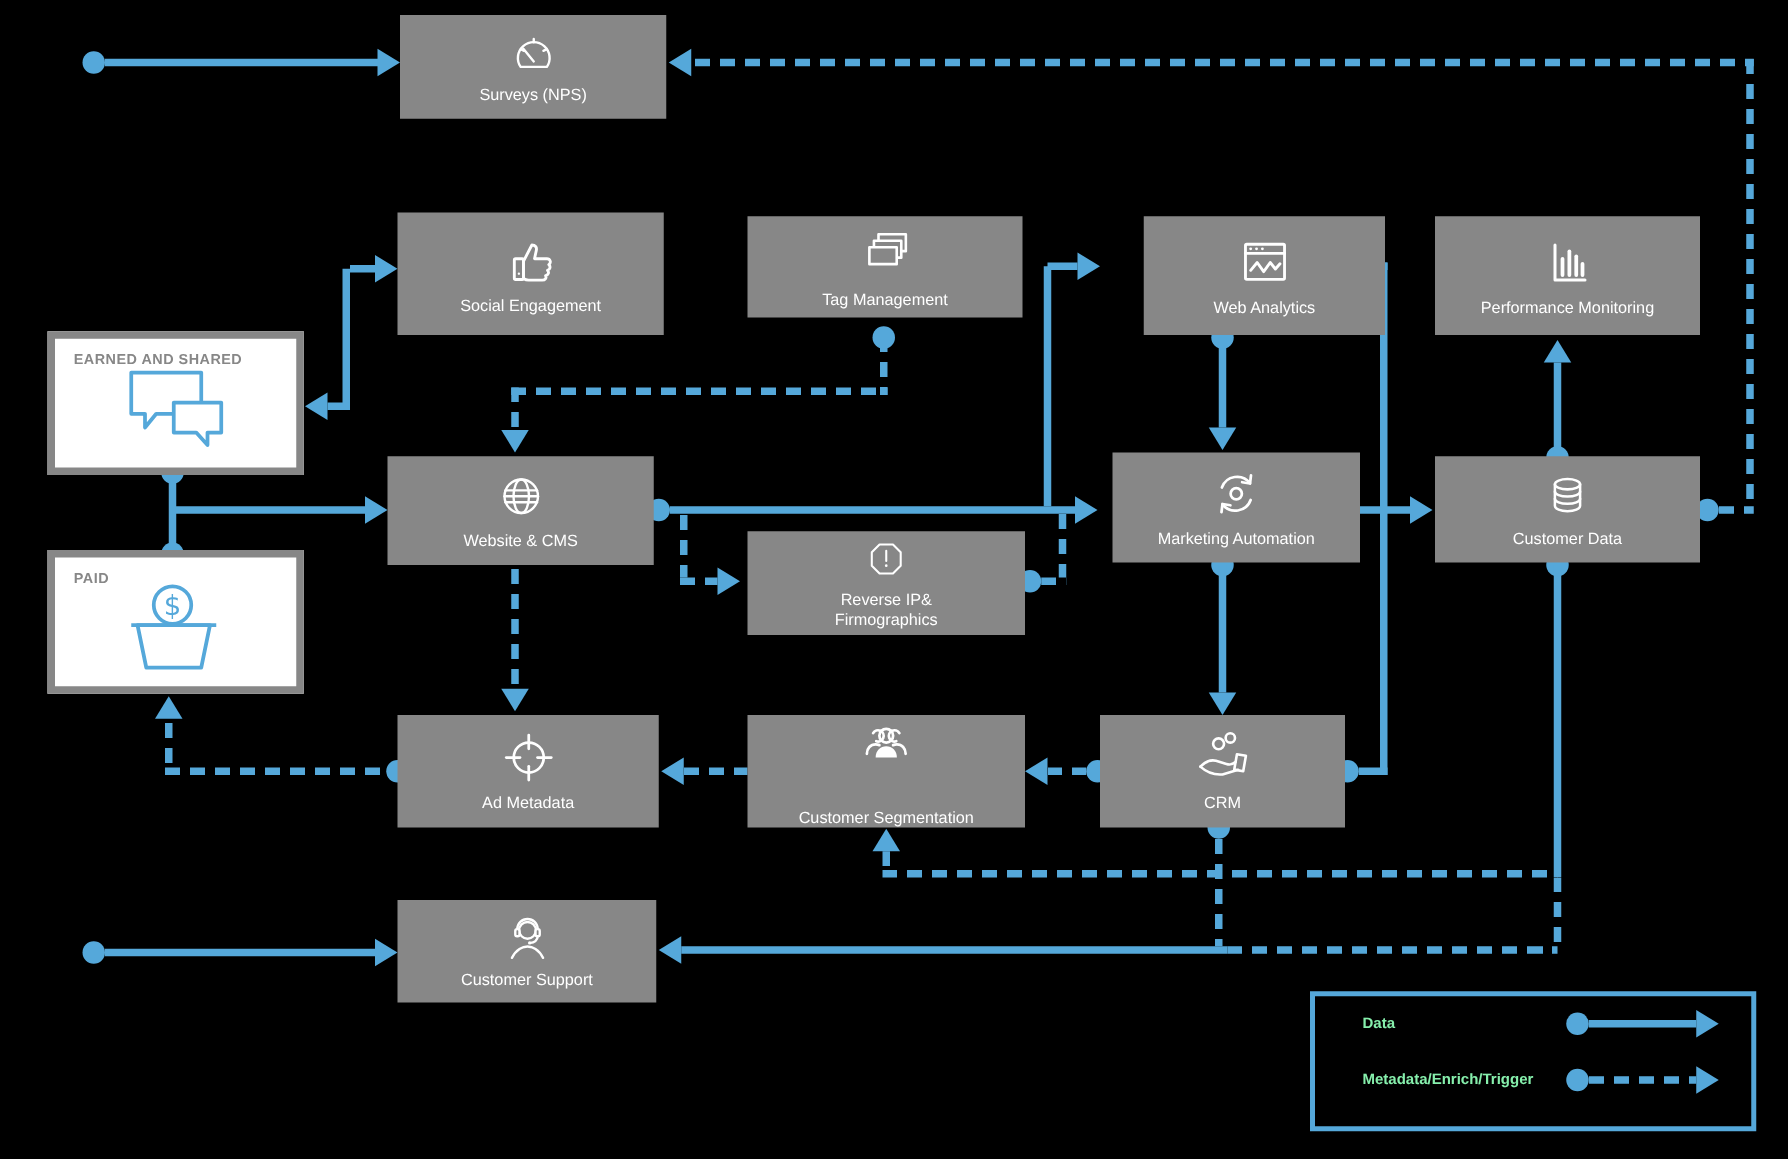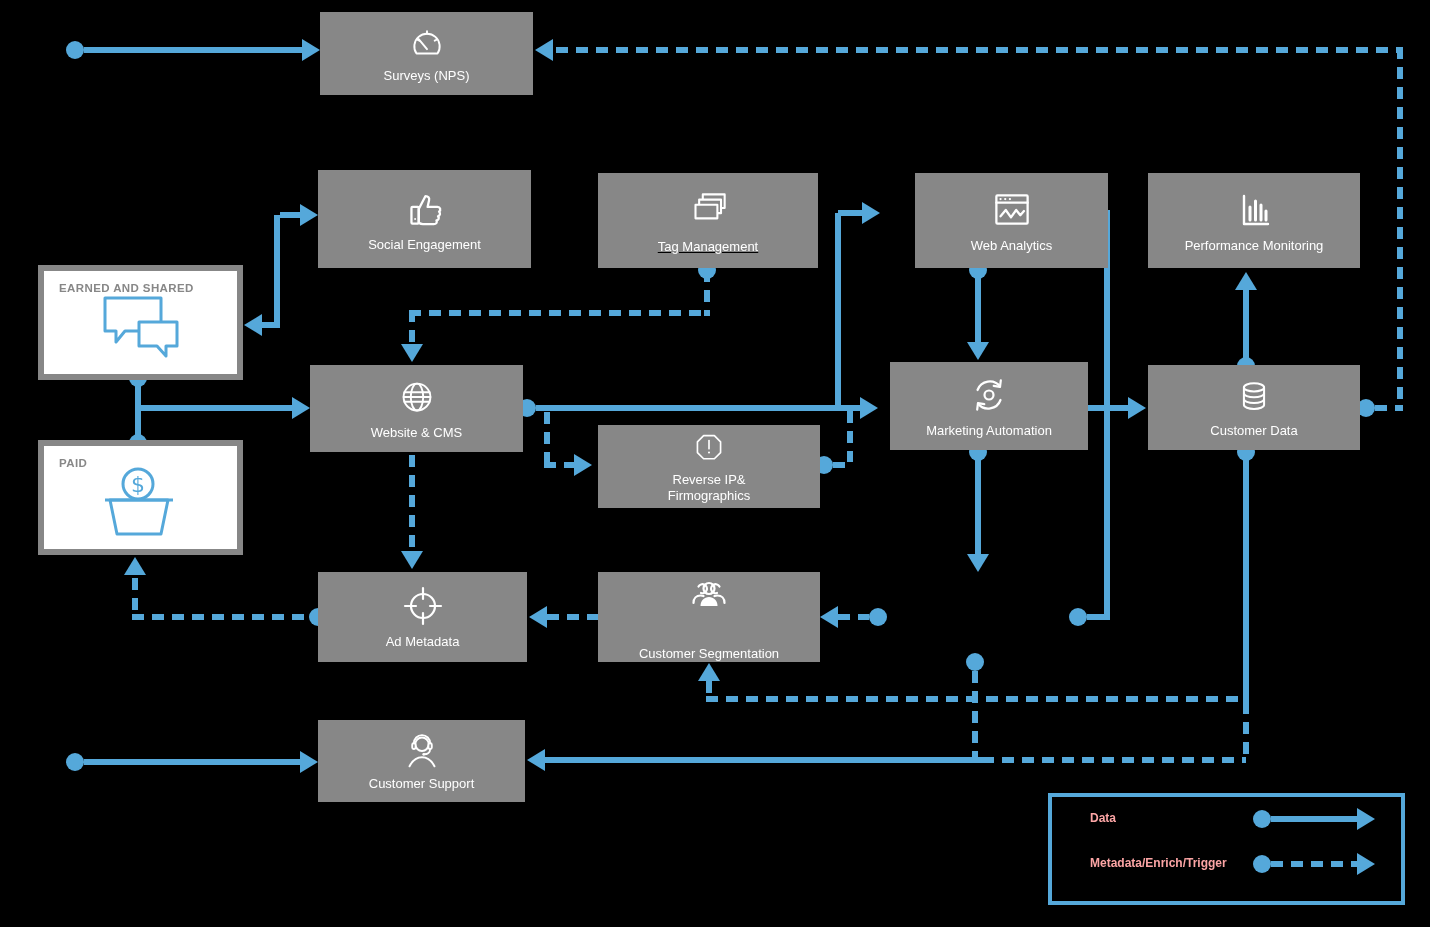--- a/index.html
+++ b/index.html
@@ -37,21 +37,21 @@
   .vd{width:6px;background:repeating-linear-gradient(180deg,var(--blue) 0 12px,transparent 12px 20px);}
   .dot{width:18px;height:18px;border-radius:50%;background:var(--blue);}
   .arr{width:0;height:0;border-style:solid;}
   .arr.r{border-width:11px 0 11px 18px;border-color:transparent transparent transparent var(--blue);}
   .arr.l{border-width:11px 18px 11px 0;border-color:transparent var(--blue) transparent transparent;}
   .arr.u{border-width:0 11px 18px 11px;border-color:transparent transparent var(--blue) transparent;}
   .arr.d{border-width:18px 11px 0 11px;border-color:var(--blue) transparent transparent transparent;}
   
   #legend{position:absolute;left:1048px;top:793px;width:357px;height:112px;
     border:4px solid var(--blue);box-sizing:border-box;}
-  .leg-label{position:absolute;color:#fca5a5;font-size:12px;font-weight:bold;}
+  .leg-label{position:absolute;color:#86efac;font-size:12px;font-weight:bold;}
 </style>
 </head>
 <body>
 
 <div id="canvas">
 
   <div>
     <div class="seg dot" style="left:66px;top:41px;"></div>
     <div class="seg h" style="left:84px;top:47px;width:220px;"></div>
     <div class="seg arr r" style="left:302px;top:39px;"></div>
@@ -198,21 +198,21 @@
 
   <div class="node" style="left:318px;top:170px;width:213px;height:98px;">
     <svg width="50" height="48" viewBox="0 0 48 46" fill="none" stroke="#fff" stroke-width="2.2" stroke-linecap="round" stroke-linejoin="round">
       <rect x="11" y="22" width="7" height="16" rx="1"></rect>
       <circle cx="14.5" cy="33.5" r="0.9" fill="#fff" stroke="none"></circle>
       <path d="M18 24 l6.5-12.5 c2.5 0 4 1.6 3.4 4.1 L26.5 22 h9.5 c2.6 0 3.6 3 1.5 4.6 c1.6 1.4 1 3.6-1 4.4 c1.5 1.5 .6 3.6-1.5 4 c1 2-.4 3.5-2.5 3.5 H22 c-1.4 0-2.8-.5-4-1.3 z"></path>
     </svg>
     <div class="nlabel">Social Engagement</div>
   </div>
 
-  <div class="node" style="left:598px;top:173px;width:220px;height:95px;text-decoration:underline;">
+  <div class="node" style="left:598px;top:173px;width:220px;height:81px;">
     <svg width="50" height="48" viewBox="0 0 48 46" fill="#878787" stroke="#fff" stroke-width="2" stroke-linejoin="round">
       <rect x="19" y="8" width="21" height="13"></rect>
       <rect x="15.5" y="13" width="21" height="13"></rect>
       <rect x="12" y="18" width="21" height="13"></rect>
     </svg>
     <div class="nlabel">Tag Management</div>
   </div>
 
   <div class="node" style="left:883px;top:173px;width:193px;height:95px;margin-left:32px;">
     <svg width="50" height="46" viewBox="0 0 48 44" fill="none" stroke="#fff" stroke-width="2.2" stroke-linecap="round" stroke-linejoin="round">
@@ -313,20 +313,30 @@
       <path d="M13.5 13.5 a4.5 4.5 0 1 1 2.5 6.5"></path>
       <path d="M34.5 13.5 a4.5 4.5 0 1 0 -2.5 6.5"></path>
       <path d="M8.5 30 c0-4.5 3-7.5 7-7.5 1 0 2 .2 3 .6"></path>
       <path d="M39.5 30 c0-4.5-3-7.5-7-7.5-1 0-2 .2-3 .6"></path>
       <circle cx="24" cy="15.5" r="5.5"></circle>
       <path d="M15.5 33 c0-5.5 3.8-9 8.5-9 s8.5 3.5 8.5 9 z" fill="#fff" stroke="none"></path>
     </svg>
     <div class="nlabel">Customer Segmentation</div>
   </div>
 
+  <div class="node" style="left:880px;top:572px;width:196px;height:90px;">
+    <svg width="50" height="46" viewBox="0 0 48 44" fill="none" stroke="#fff" stroke-width="2" stroke-linecap="round" stroke-linejoin="round">
+      <circle cx="21" cy="11.5" r="4.2"></circle>
+      <circle cx="30" cy="7" r="3.6"></circle>
+      <rect x="34" y="20" width="7" height="12" transform="rotate(10 37.5 26)"></rect>
+      <path d="M7 29 c4-4 8-5.5 12-4.5 l8 2.5 c2.5 .8 5 .2 7-1.5"></path>
+      <path d="M7 29 c5 4.5 11 6.5 17 6 l12-3.5"></path>
+    </svg>
+    <div class="nlabel">CRM</div>
+  </div>
 
   <div class="node" style="left:318px;top:720px;width:207px;height:82px;">
     <svg width="46" height="42" viewBox="0 0 48 42" fill="none" stroke="#fff" stroke-width="2" stroke-linecap="round" stroke-linejoin="round">
       <circle cx="24" cy="15" r="7"></circle>
       <path d="M11 38 c3.5-7 9-9.5 13-9.5 s9.5 2.5 13 9.5"></path>
       <path d="M15.5 16 v-2 a8.5 8.5 0 0 1 17 0 v2"></path>
       <rect x="13.8" y="14" width="3.5" height="6" rx="1.5" fill="#878787"></rect>
       <rect x="30.7" y="14" width="3.5" height="6" rx="1.5" fill="#878787"></rect>
       <path d="M32.5 20 c0 3.5-3 5.5-6 5.5"></path>
       <circle cx="25.8" cy="25.5" r="1.4" fill="#fff" stroke="none"></circle>

